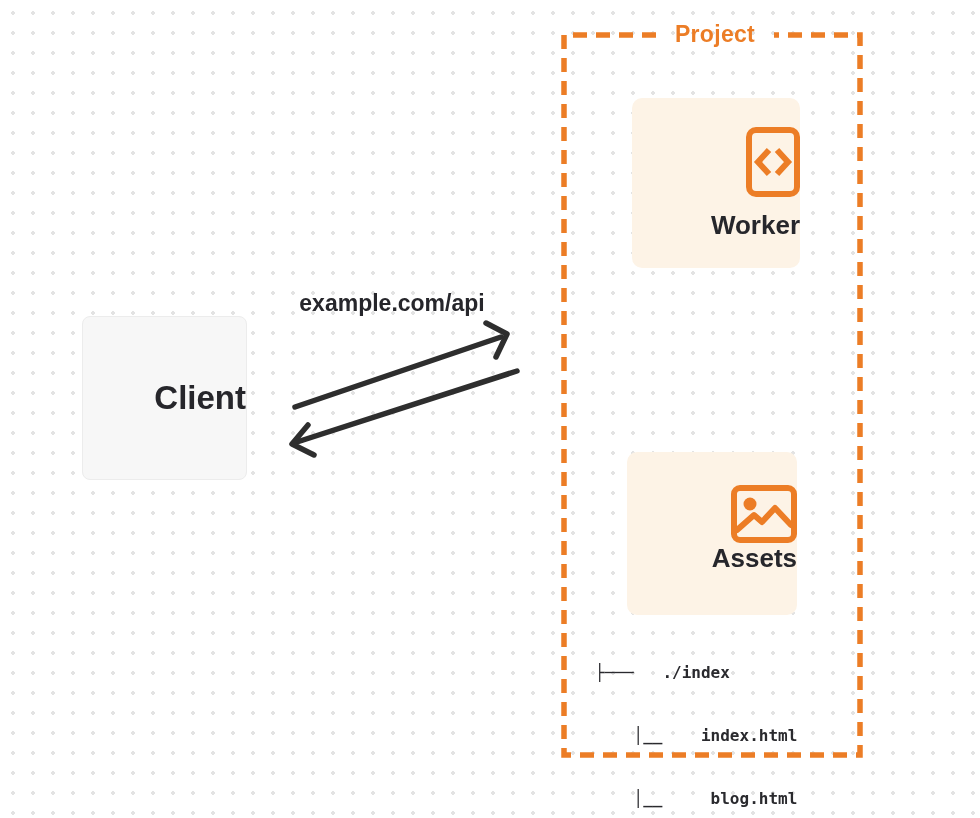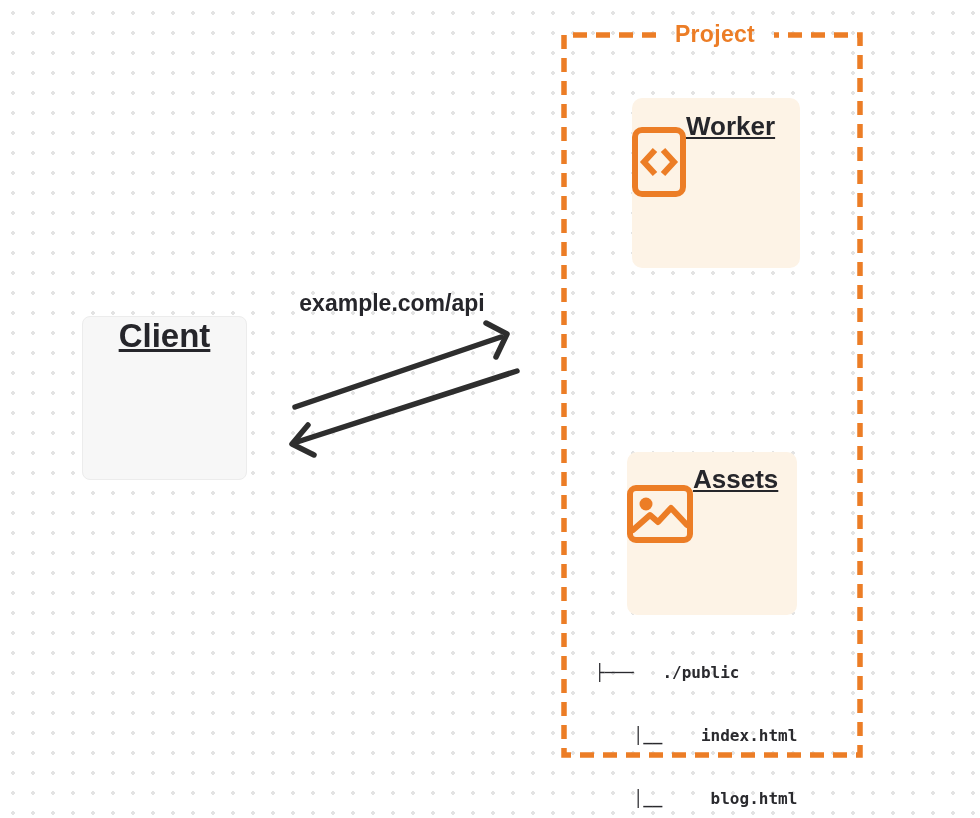--- a/index.html
+++ b/index.html
@@ -15,21 +15,21 @@
     color:var(--text,#26262b);
   }
   svg.overlay{position:absolute;left:0;top:0;width:980px;height:818px;}
 
   .project-label{
     position:absolute;left:715px;top:21px;transform:translateX(-50%);
     font-size:23px;font-weight:700;color:var(--orange,#ec7d26);
     letter-spacing:.3px;white-space:nowrap;
   }
 
-  .node{position:absolute;display:flex;flex-direction:row;align-items:flex-start;box-sizing:border-box;text-decoration:underline;}
+  .node{position:absolute;display:flex;flex-direction:column;align-items:flex-end;box-sizing:border-box;}
   .node-label{font-weight:700;color:var(--text,#26262b);}
 
   .client{
     left:82px;top:316px;width:165px;height:164px;
     background:var(--client_bg,#f7f7f7);
     border:1px solid #ececec;border-radius:8px;
     justify-content:center;
   }
   .client .node-label{font-size:33px;}
 
@@ -38,21 +38,21 @@
     background:var(--cream,#fdf3e6);border-radius:10px;
   }
   .worker .icon{margin-top:29px;}
   .worker .node-label{font-size:26px;margin-top:13px;}
 
   .assets{
     left:627px;top:452px;width:170px;height:163px;
     background:var(--cream,#fdf3e6);border-radius:10px;
   }
   .assets .icon{margin-top:33px;}
-  .assets .node-label{font-size:26px;margin-top:12px;}
+  .assets .node-label{font-size:26px;margin-top:0;}
 
   .icon{line-height:0;}
 
   .url-label{
     position:absolute;left:392px;top:290px;transform:translateX(-50%);
     font-size:23px;font-weight:700;color:var(--text,#26262b);white-space:nowrap;
   }
 
   .file-tree{
     position:absolute;left:595px;top:620px;
@@ -105,19 +105,19 @@
         <circle cx="19" cy="19" r="6.5" fill="#ec7d26"></circle>
         <polyline points="6,45 23,30 31,37 44,23 60,40" fill="none" stroke="#ec7d26" stroke-width="6" stroke-linecap="round" stroke-linejoin="round"></polyline>
       </svg>
     </div>
     <div class="node-label">Assets</div>
   </div>
 
   <div class="url-label">example.com/api</div>
 
   <div class="file-tree">
-    <div>├───   ./public</div>
+    <div>├───   ./index</div>
     <div>    │__    index.html</div>
     <div>    │__     blog.html</div>
     
   </div>
 
 </div>
 
 </body></html>

